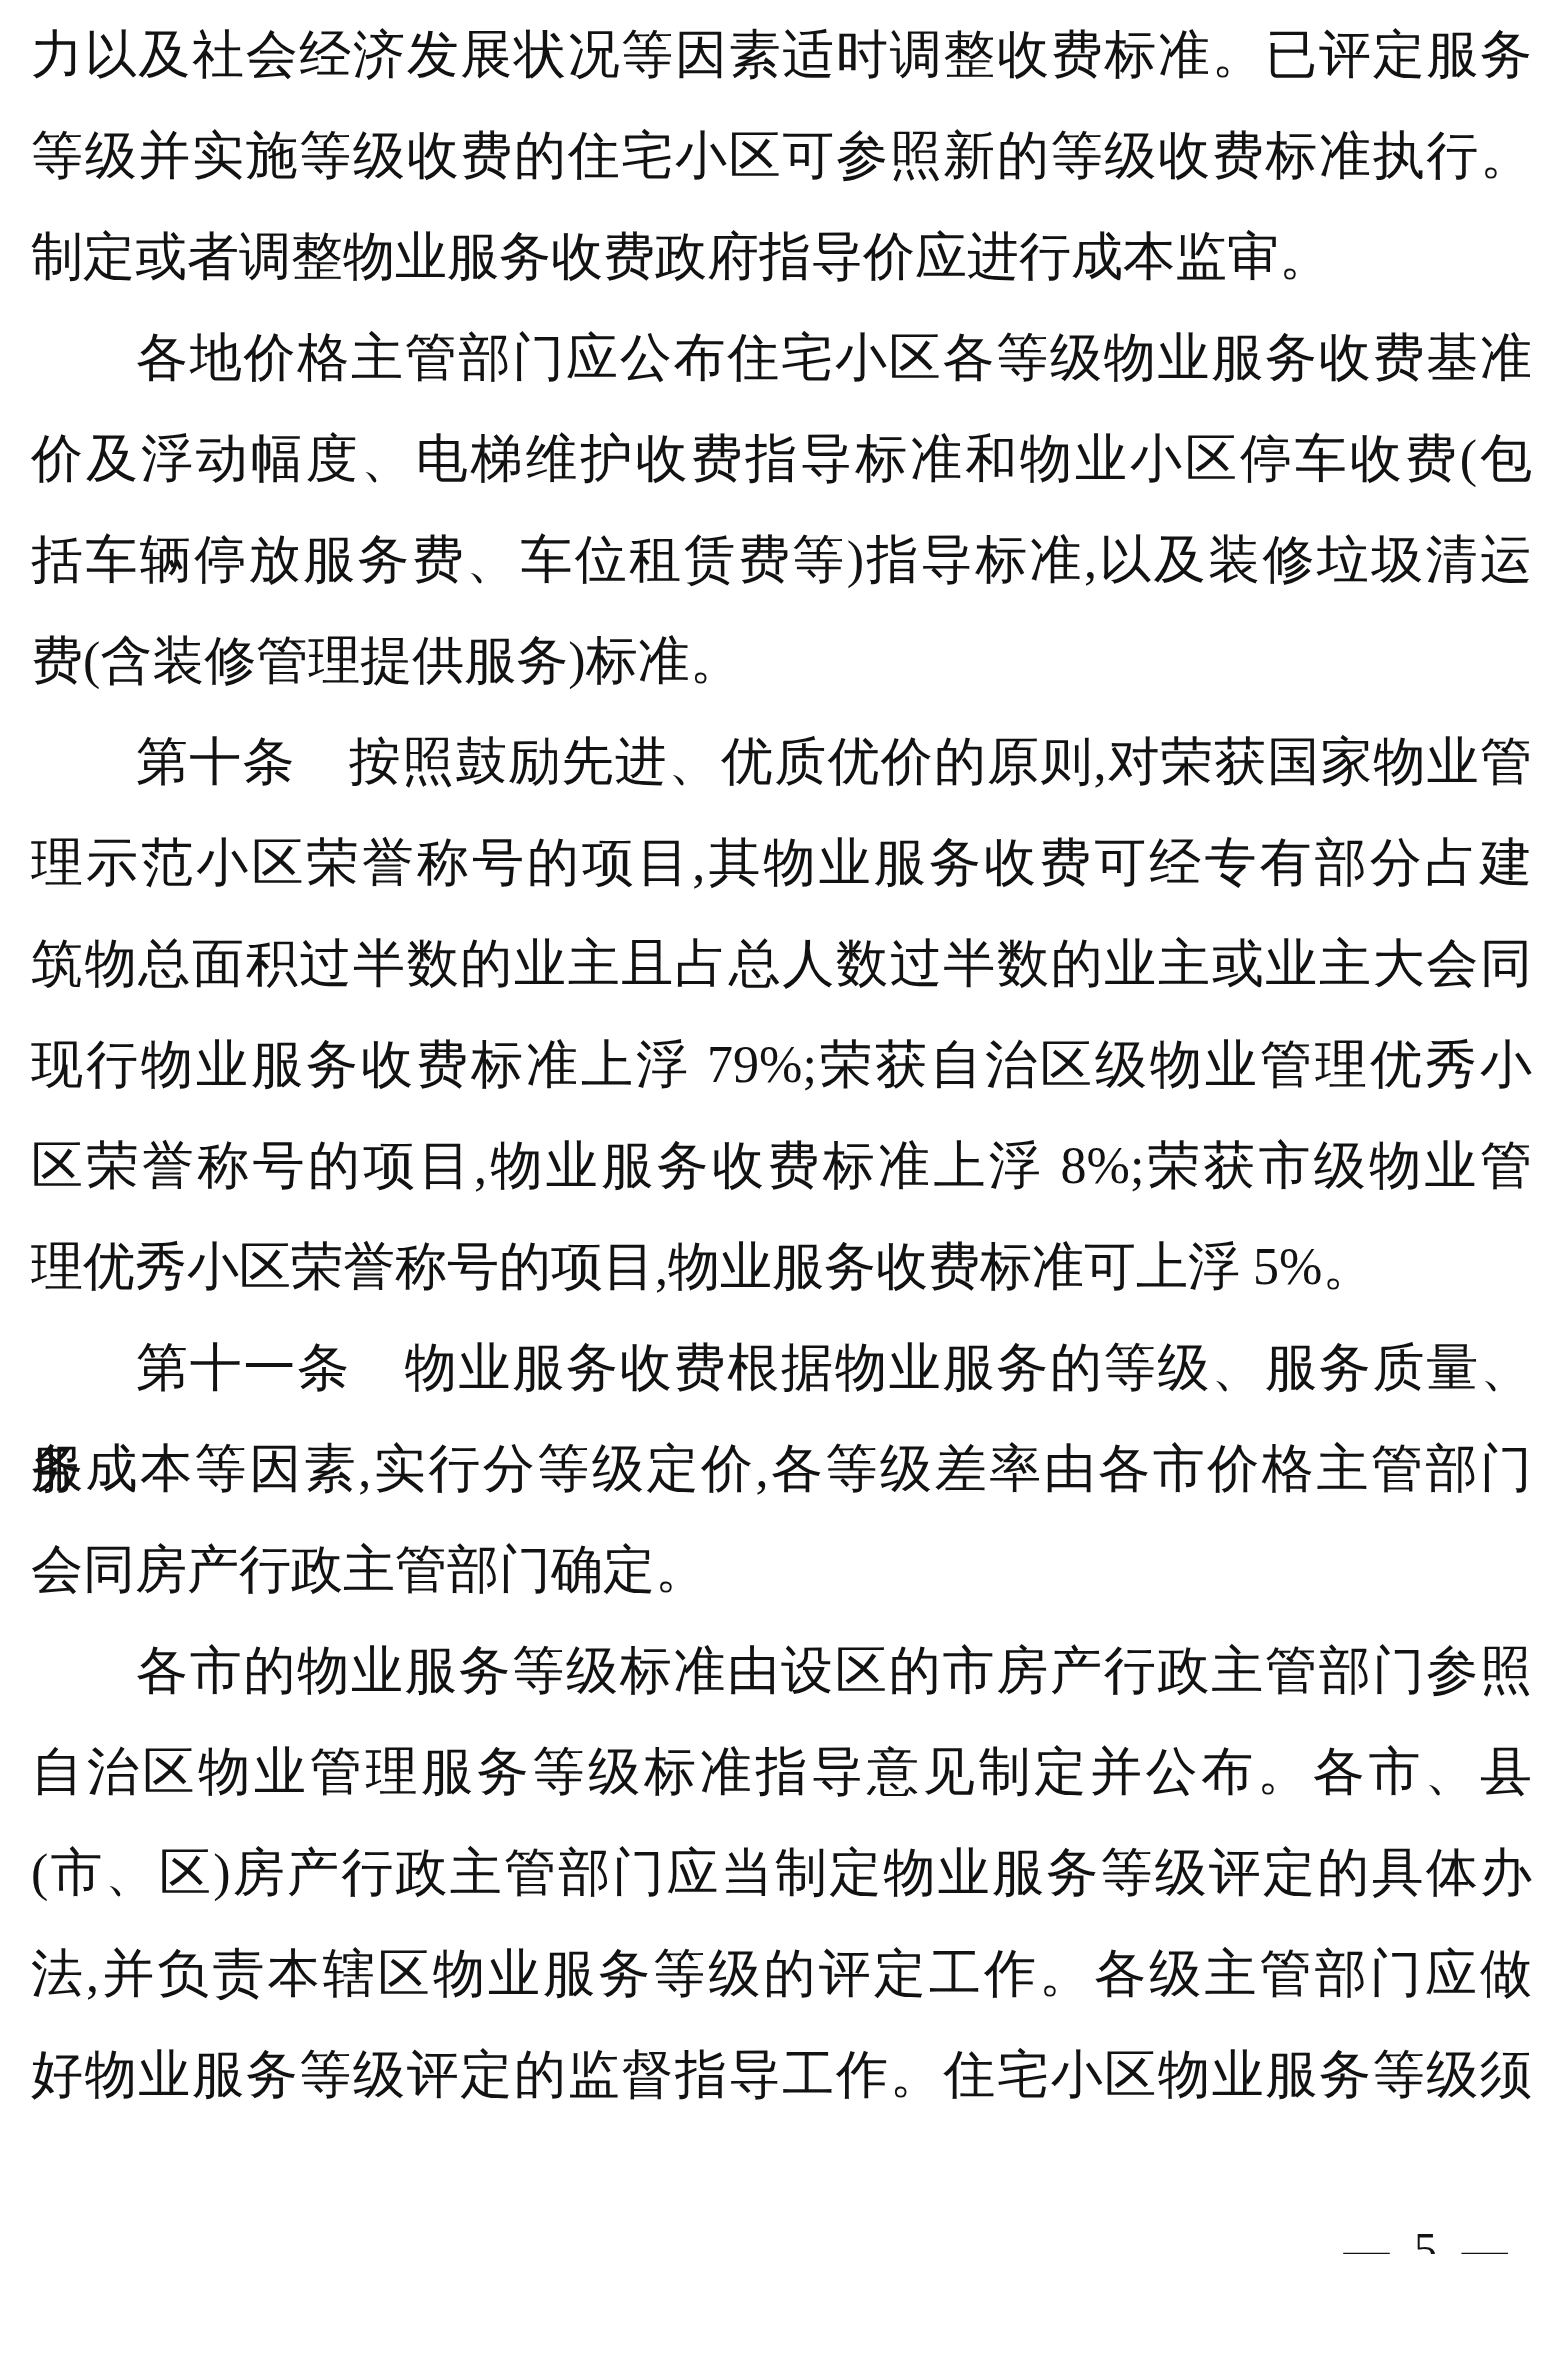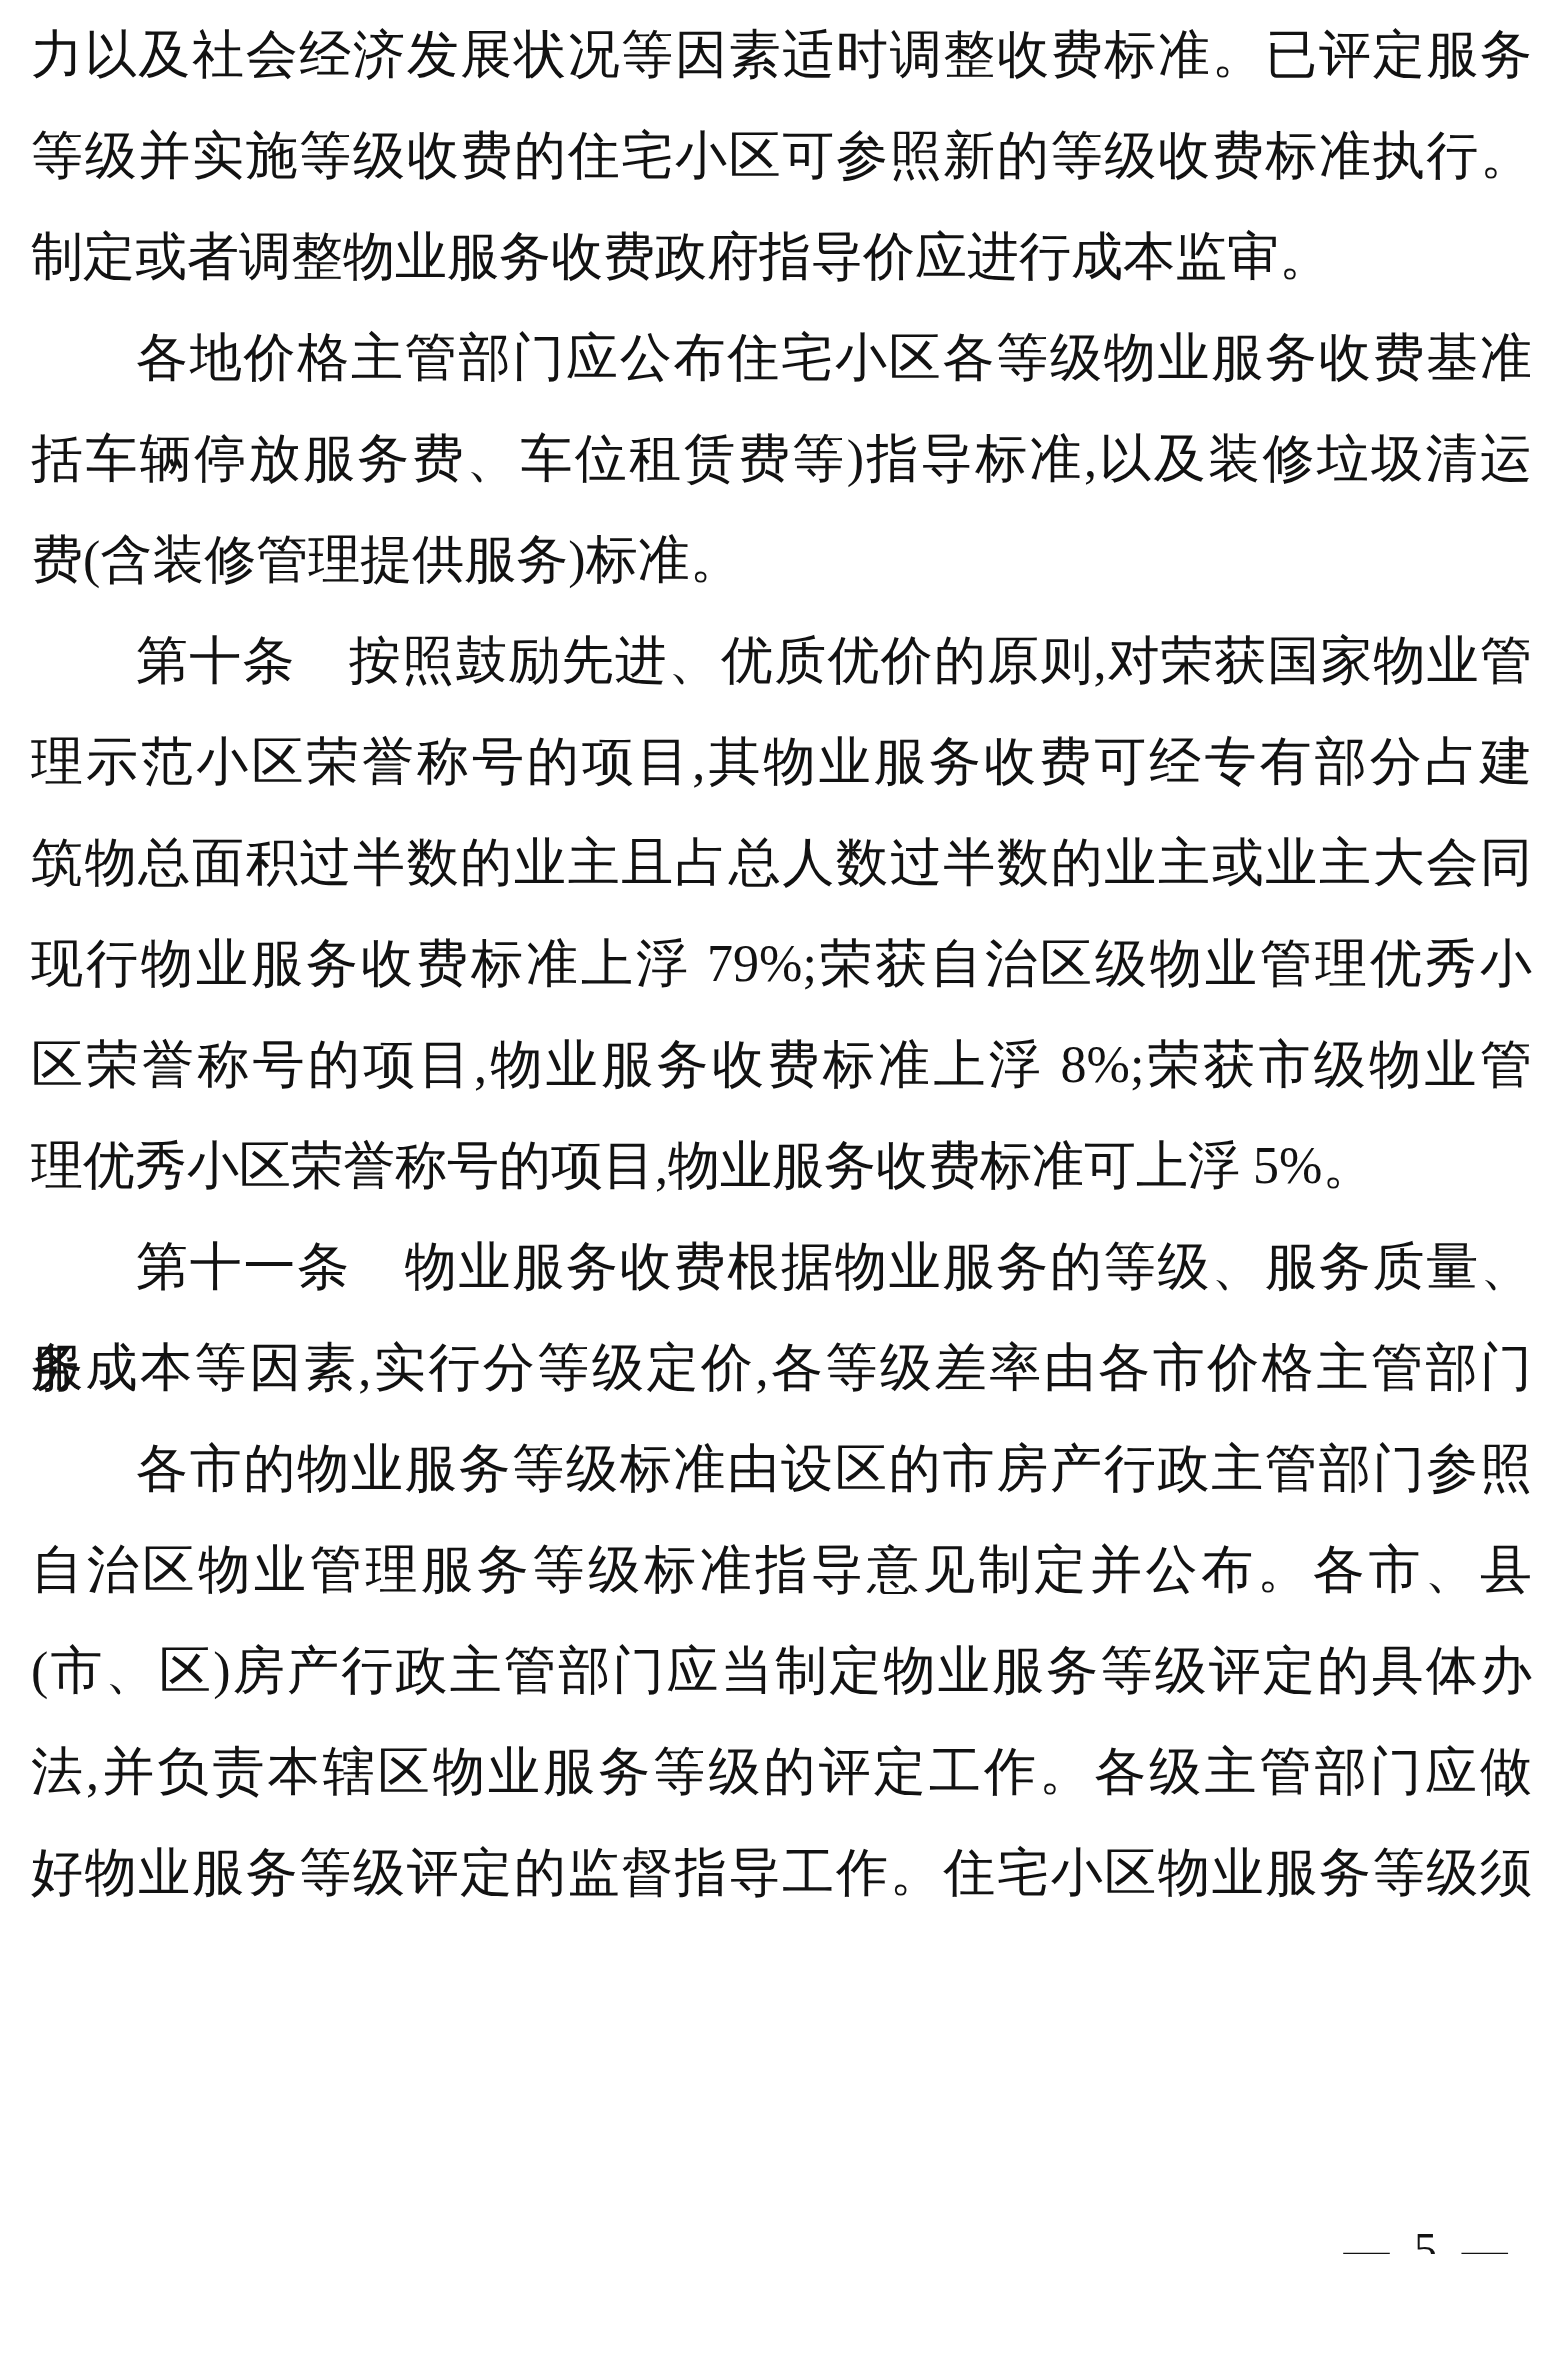--- a/index.html
+++ b/index.html
@@ -48,30 +48,32 @@
 </style>
 </head>
 <body>
 
 <div class="page">
   <div class="text-block" id="text-block">
       <div class="line">力以及社会经济发展状况等因素适时调整收费标准。已评定服务</div>
       <div class="line">等级并实施等级收费的住宅小区可参照新的等级收费标准执行。</div>
       <div class="line end">制定或者调整物业服务收费政府指导价应进行成本监审。</div>
       <div class="line indent">各地价格主管部门应公布住宅小区各等级物业服务收费基准</div>
+      <div class="line">价及浮动幅度、电梯维护收费指导标准和物业小区停车收费(包</div>
       <div class="line">括车辆停放服务费、车位租赁费等)指导标准,以及装修垃圾清运</div>
       <div class="line end">费(含装修管理提供服务)标准。</div>
       <div class="line indent">第十条　按照鼓励先进、优质优价的原则,对荣获国家物业管</div>
       <div class="line">理示范小区荣誉称号的项目,其物业服务收费可经专有部分占建</div>
       <div class="line">筑物总面积过半数的业主且占总人数过半数的业主或业主大会同</div>
       <div class="line">现行物业服务收费标准上浮 79%;荣获自治区级物业管理优秀小</div>
       <div class="line">区荣誉称号的项目,物业服务收费标准上浮 8%;荣获市级物业管</div>
       <div class="line end">理优秀小区荣誉称号的项目,物业服务收费标准可上浮 5%。</div>
       <div class="line indent">第十一条　物业服务收费根据物业服务的等级、服务质量、服</div>
       <div class="line">务成本等因素,实行分等级定价,各等级差率由各市价格主管部门</div>
+      <div class="line end">会同房产行政主管部门确定。</div>
       <div class="line indent">各市的物业服务等级标准由设区的市房产行政主管部门参照</div>
       <div class="line">自治区物业管理服务等级标准指导意见制定并公布。各市、县</div>
       <div class="line">(市、区)房产行政主管部门应当制定物业服务等级评定的具体办</div>
       <div class="line">法,并负责本辖区物业服务等级的评定工作。各级主管部门应做</div>
       <div class="line">好物业服务等级评定的监督指导工作。住宅小区物业服务等级须</div>
     </div>
   <div class="page-number">— 5 —</div>
 </div>
 
 

